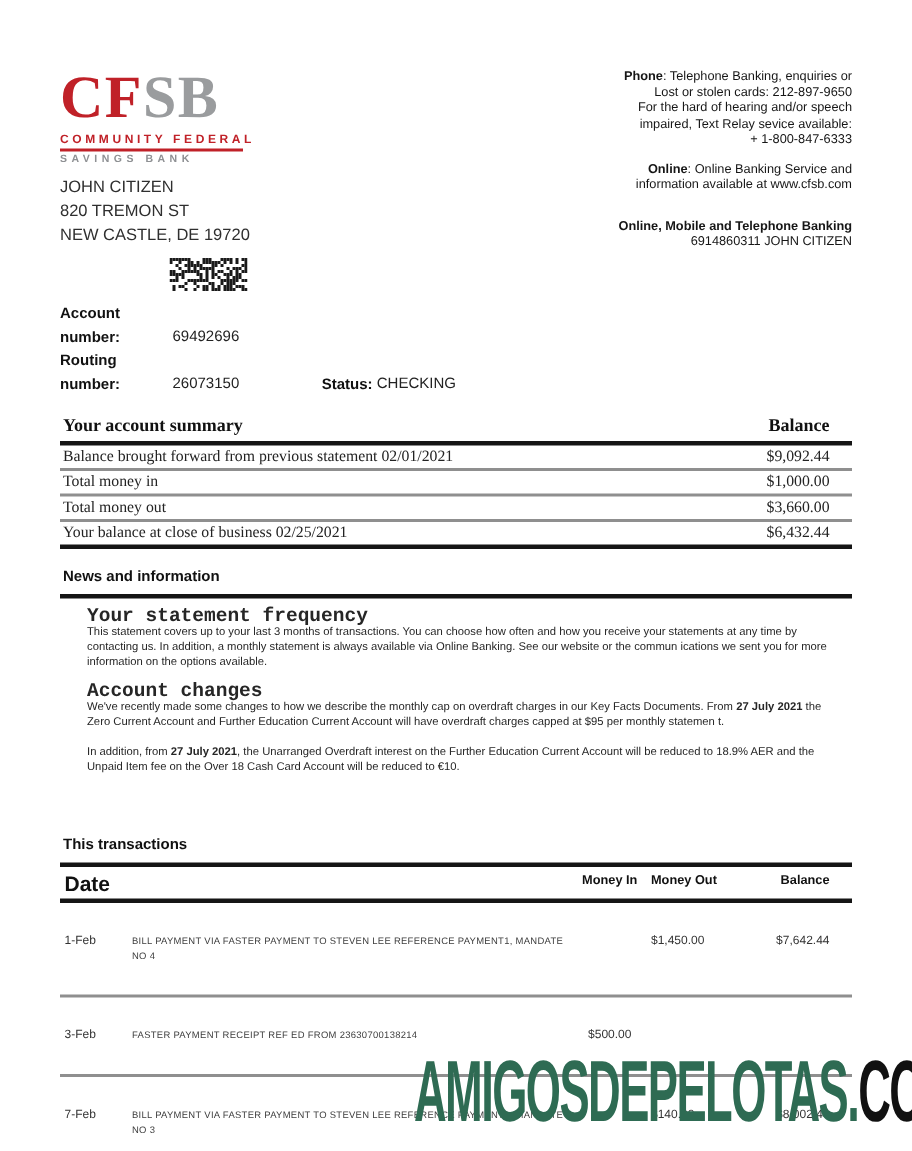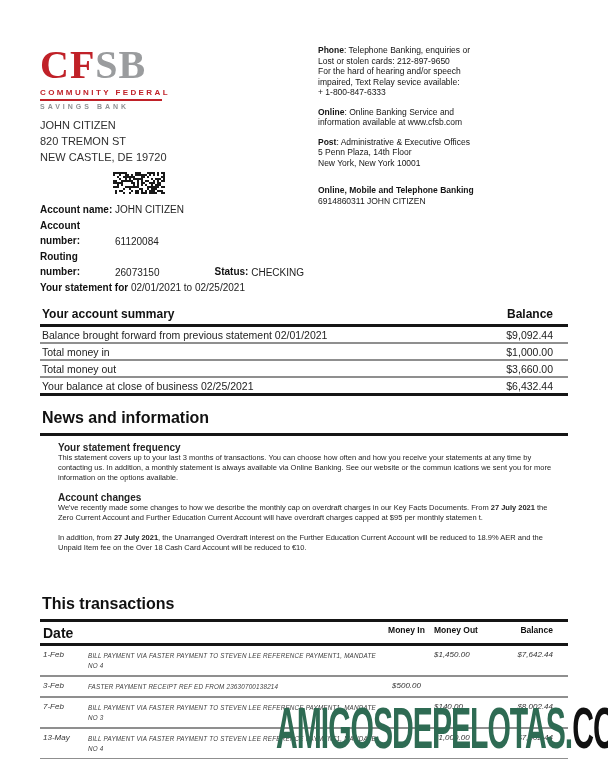--- a/index.html
+++ b/index.html
@@ -19,49 +19,49 @@
   .logo-rule { width:122px; height:2px; background:#c02128; margin:2px 0 2px 0; }
   .logo-sub2 { color:#8e9093; font-size:7px; font-weight:bold; letter-spacing:3px; }
 
   
   .recipient { margin-top:7px; font-size:11px; line-height:16px; color:#2f2f2f; }
 
   
   .barcode { margin:7px 0 0 73px; width:52px; height:22px; }
 
   
-  .contact { position:absolute; top:45px; right:40px; width:250px; text-align:left; font-size:8.5px; line-height:10.5px; color:#161616; }
+  .contact { position:absolute; top:45px; right:40px; width:250px; text-align:right; font-size:8.5px; line-height:10.5px; color:#161616; }
   .contact .blk { margin-bottom:9px; }
   .contact .gap-lg { margin-top:17px; }
   .contact b { font-weight:bold; }
 
   
   .acct { margin-top:8px; font-size:10px; line-height:15.5px; color:#222; }
   .acct .lab { display:inline-block; width:75px; font-weight:bold; color:#111; }
   .acct .statlab { font-weight:bold; color:#111; }
   .acct .status-lab { font-weight:bold; color:#111; margin-left:12px;padding-left:43px; }
 
   
-  .summary { margin-top:12px; }
+  .summary { margin-top:12px;font-family:Liberation Serif, serif; }
   .sec-head { display:flex; justify-content:space-between; font-size:12px; font-weight:bold; color:#111; padding:0 15px 3px 2px; }
   .rule-thick { height:3px; background:#151515; }
   .rule-gray { height:2px; background:#8f8f8f; }
   .s-row { display:flex; justify-content:space-between; font-size:10.5px; color:#232323; padding:2px 15px 2px 2px; height:15px; align-items:center; }
 
   
   .news { margin-top:13px; }
-  .news-title { font-size:16px; font-weight:bold; color:#111; padding-left:2px; margin-bottom:6px; }
+  .news-title { font-size:10px; font-weight:bold; color:#111; padding-left:2px; margin-bottom:6px; }
   .news-body { margin:7px 0 0 18px; width:500px; font-size:7.5px; line-height:10px; color:#262626; }
-  .news-body h4 { font-size:10px; font-weight:bold; margin:0; }
+  .news-body h4 { font-size:13px; font-weight:bold; margin:0;font-family:Liberation Mono, monospace; }
   .news-body p { margin:0 0 10px 0; }
 
   
   .trans { margin-top:42px; }
   .t-headrow { display:flex; font-size:8.5px; font-weight:bold; color:#111; padding:3px 0 2px 0; }
-  .t-row { display:flex; padding:4px 0;font-style:italic; }
+  .t-row { display:flex; padding:20px 0; }
   .t-date { width:48px; padding-left:3px; font-size:8px; color:#333; }
   .t-desc { flex:1; font-size:6.3px; line-height:10px; color:#3d3d3d; letter-spacing:0.2px; padding-top:1px; }
   .t-in  { width:55px; text-align:center; font-size:8px; color:#333; }
   .t-out { width:58px; text-align:left; font-size:8px; color:#333; }
   .t-bal { width:76px; text-align:right; font-size:8px; color:#333; padding-right:15px; }
   .t-headrow .t-date { font-size:14px; color:#111; }
   .t-headrow .t-in, .t-headrow .t-out, .t-headrow .t-bal { font-size:8.5px; color:#111; }
 
   
   .watermark {
@@ -254,36 +254,29 @@
         <div><b>Phone</b><span>: Telephone Banking, enquiries or</span></div>
         <div>Lost or stolen cards: 212-897-9650</div>
         <div>For the hard of hearing and/or speech</div>
         <div>impaired, Text Relay sevice available:</div>
         <div>+ 1-800-847-6333</div>
       </div>
       <div class="blk">
         <div><b>Online</b><span>: Online Banking Service and</span></div>
         <div>information available at www.cfsb.com</div>
       </div>
-      <div class="blk">
-        <div><b>Post</b><span>: Administrative &amp; Executive Offices</span></div>
-        <div>5 Penn Plaza, 14th Floor</div>
-        <div>New York, New York 10001</div>
-      </div>
       <div class="gap-lg">
         <div><b>Online, Mobile and Telephone Banking</b></div>
         <div>6914860311 JOHN CITIZEN</div>
       </div>
     </div>
 
     <div class="acct">
-      <div><span class="lab">Account name:</span><span>JOHN CITIZEN</span></div>
-      <div><span class="lab">Account number:</span><span>61120084</span></div>
+      <div><span class="lab">Account number:</span><span>69492696</span></div>
       <div><span class="lab">Routing number:</span><span>26073150</span><span class="status-lab">Status:</span> <span>CHECKING</span></div>
-      <div><span class="statlab">Your statement for</span><span> 02/01/2021 to 02/25/2021</span></div>
     </div>
 
     <div class="summary">
       <div class="sec-head">
         <span>Your account summary</span>
         <span>Balance</span>
       </div>
       <div class="rule-thick"></div>
       <div class="s-row">
           <span>Balance brought forward from previous statement 02/01/2021</span>

